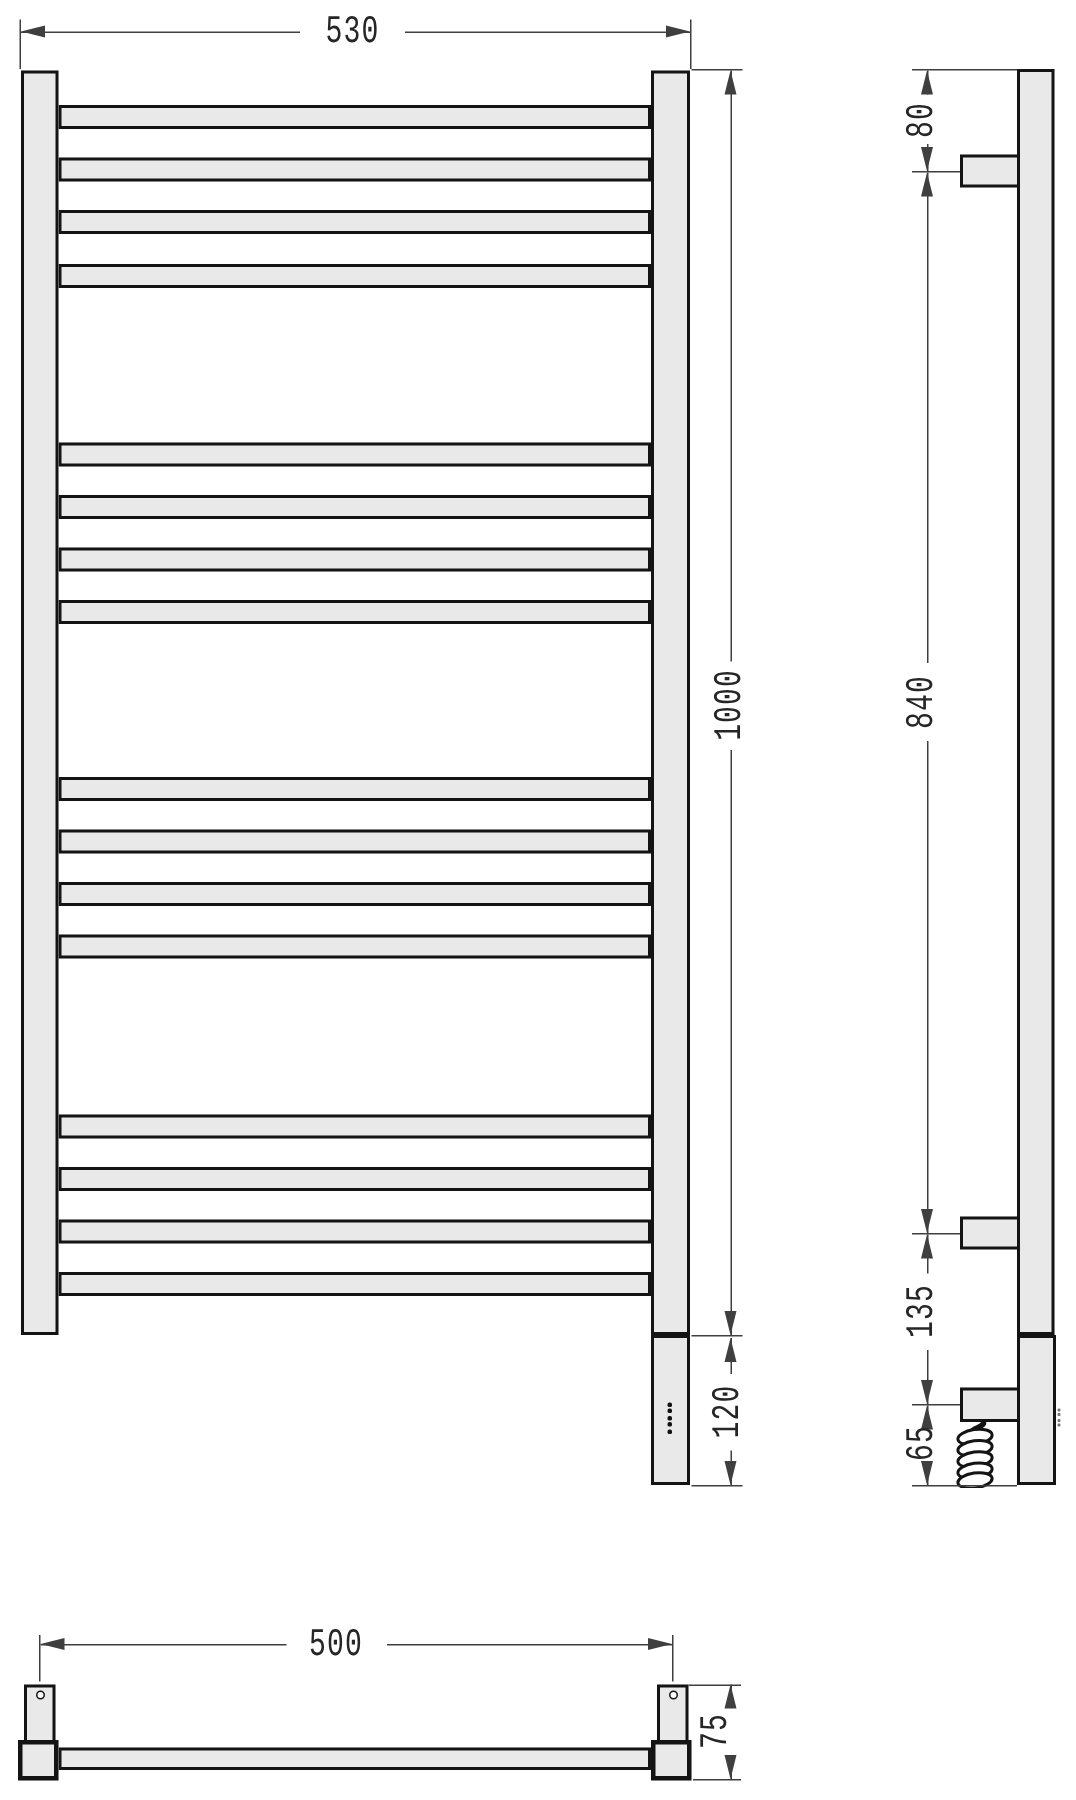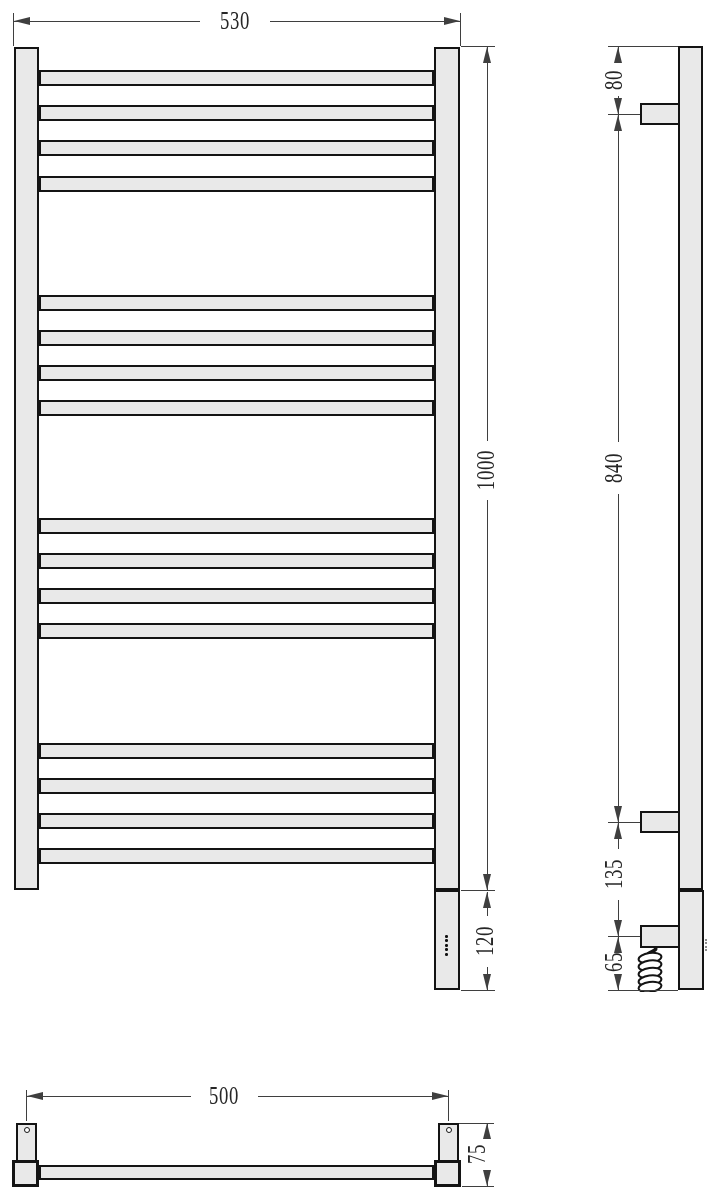--- a/index.html
+++ b/index.html
@@ -1,20 +1,20 @@
 <!DOCTYPE html>
 <html style="--fill: #e9e9e9; --line: #141414; --dim: #3f3f3f; --text: #262626; --background: #ffffff;"><head>
 <meta charset="utf-8">
 <style>
   :root{
     --fill:#e9e9e9; --line:#141414; --dim:#3f3f3f; --text:#262626; --background:#ffffff;
   }
   html,body{margin:0;padding:0;background:var(--background);}
   .canvas{position:relative;width:717px;height:1200px;background:var(--background);overflow:hidden;
-          font-family:Liberation Serif, serif;}
+          font-family:Liberation Mono, monospace;}
   .view{position:absolute;inset:0;}
   
   .part{position:absolute;background:var(--fill);border:2px solid var(--line);box-sizing:border-box;}
   .thick{border-width:3px;}
   
   .hl{position:absolute;height:1px;background:var(--dim);}
   .vl{position:absolute;width:1px;background:var(--dim);}
   
   .ah{position:absolute;width:0;height:0;}
   .ah-up{border-left:4px solid transparent;border-right:4px solid transparent;border-bottom:16px solid var(--dim);}

